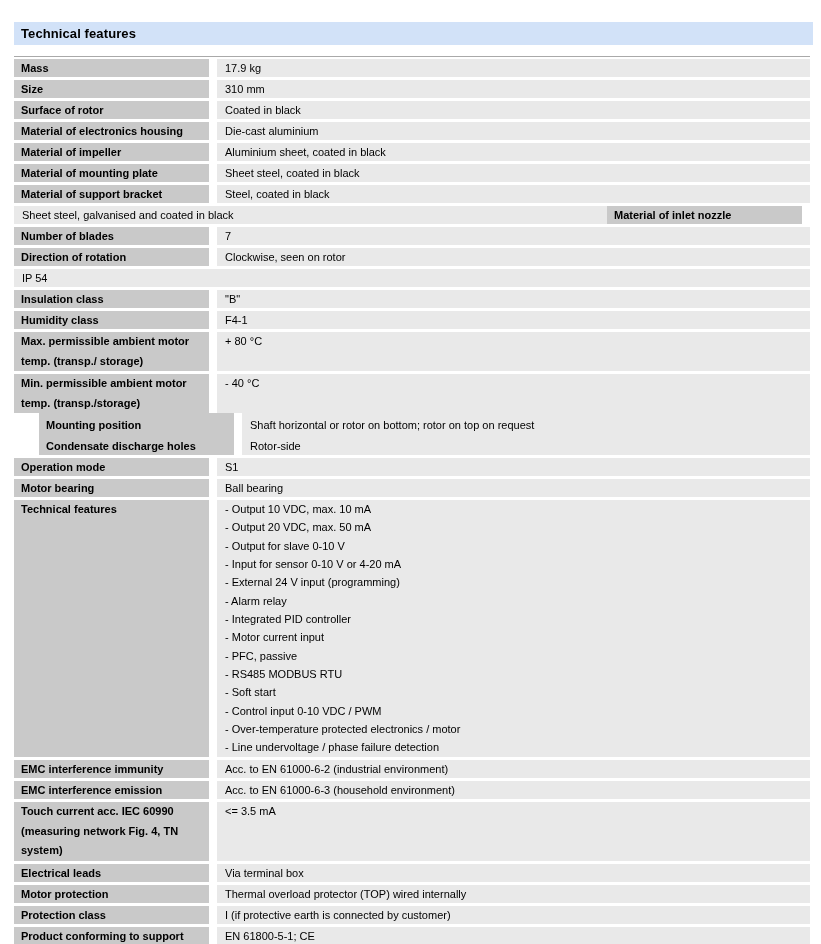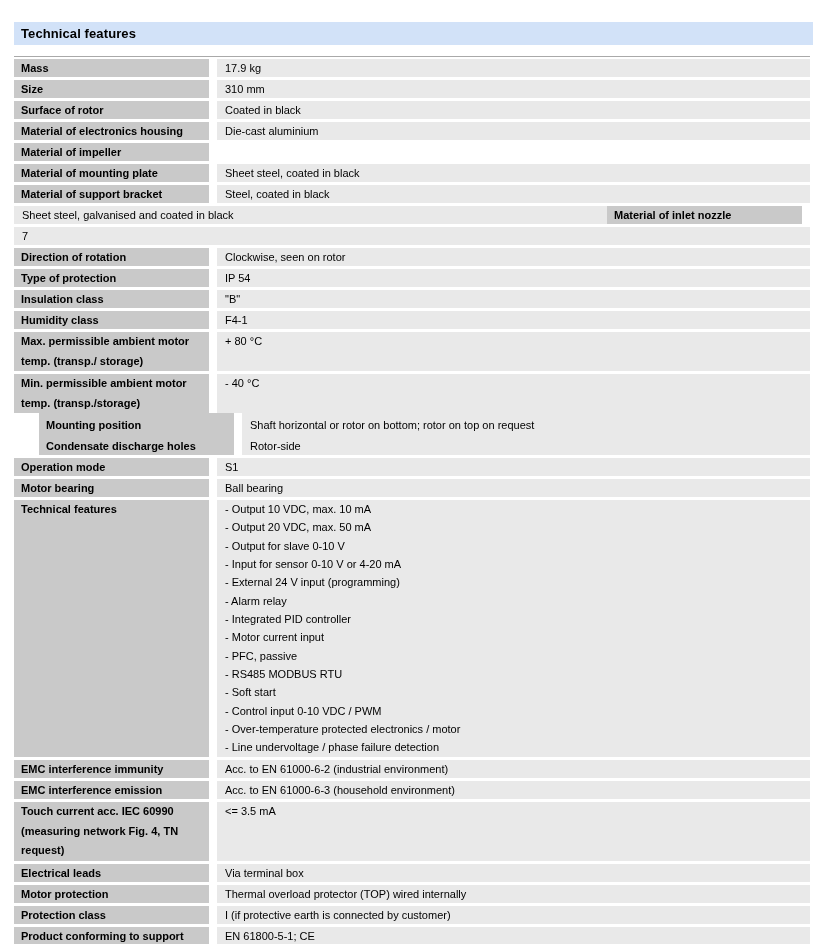--- a/index.html
+++ b/index.html
@@ -102,20 +102,23 @@
           <div class="ln">Material of electronics housing</div>
         </div>
         <div class="cell value-cell">
           <div class="ln">Die-cast aluminium</div>
         </div>
       </div>
       <div class="row">
         <div class="cell label-cell">
           <div class="ln">Material of impeller</div>
         </div>
+        <div class="cell value-cell">
+          <div class="ln">Aluminium sheet, coated in black</div>
+        </div>
       </div>
       <div class="row">
         <div class="cell label-cell">
           <div class="ln">Material of mounting plate</div>
         </div>
         <div class="cell value-cell">
           <div class="ln">Sheet steel, coated in black</div>
         </div>
       </div>
       <div class="row">
@@ -128,36 +131,36 @@
       </div>
       <div class="row">
         <div class="cell value-cell">
           <div class="ln">Sheet steel, galvanised and coated in black</div>
         </div>
         <div class="cell label-cell">
           <div class="ln">Material of inlet nozzle</div>
         </div>
       </div>
       <div class="row">
+        <div class="cell label-cell">
+          <div class="ln">Number of blades</div>
+        </div>
         <div class="cell value-cell">
           <div class="ln">7</div>
         </div>
       </div>
       <div class="row">
         <div class="cell label-cell">
           <div class="ln">Direction of rotation</div>
         </div>
         <div class="cell value-cell">
           <div class="ln">Clockwise, seen on rotor</div>
         </div>
       </div>
       <div class="row">
-        <div class="cell label-cell">
-          <div class="ln">Type of protection</div>
-        </div>
         <div class="cell value-cell">
           <div class="ln">IP 54</div>
         </div>
       </div>
       <div class="row">
         <div class="cell label-cell">
           <div class="ln">Insulation class</div>
         </div>
         <div class="cell value-cell">
           <div class="ln">"B"</div>
@@ -255,21 +258,21 @@
           <div class="ln">EMC interference emission</div>
         </div>
         <div class="cell value-cell">
           <div class="ln">Acc. to EN 61000-6-3 (household environment)</div>
         </div>
       </div>
       <div class="row multi">
         <div class="cell label-cell">
           <div class="ln">Touch current acc. IEC 60990</div>
           <div class="ln">(measuring network Fig. 4, TN</div>
-          <div class="ln">request)</div>
+          <div class="ln">system)</div>
         </div>
         <div class="cell value-cell">
           <div class="ln">&lt;= 3.5 mA</div>
         </div>
       </div>
       <div class="row">
         <div class="cell label-cell">
           <div class="ln">Electrical leads</div>
         </div>
         <div class="cell value-cell">

